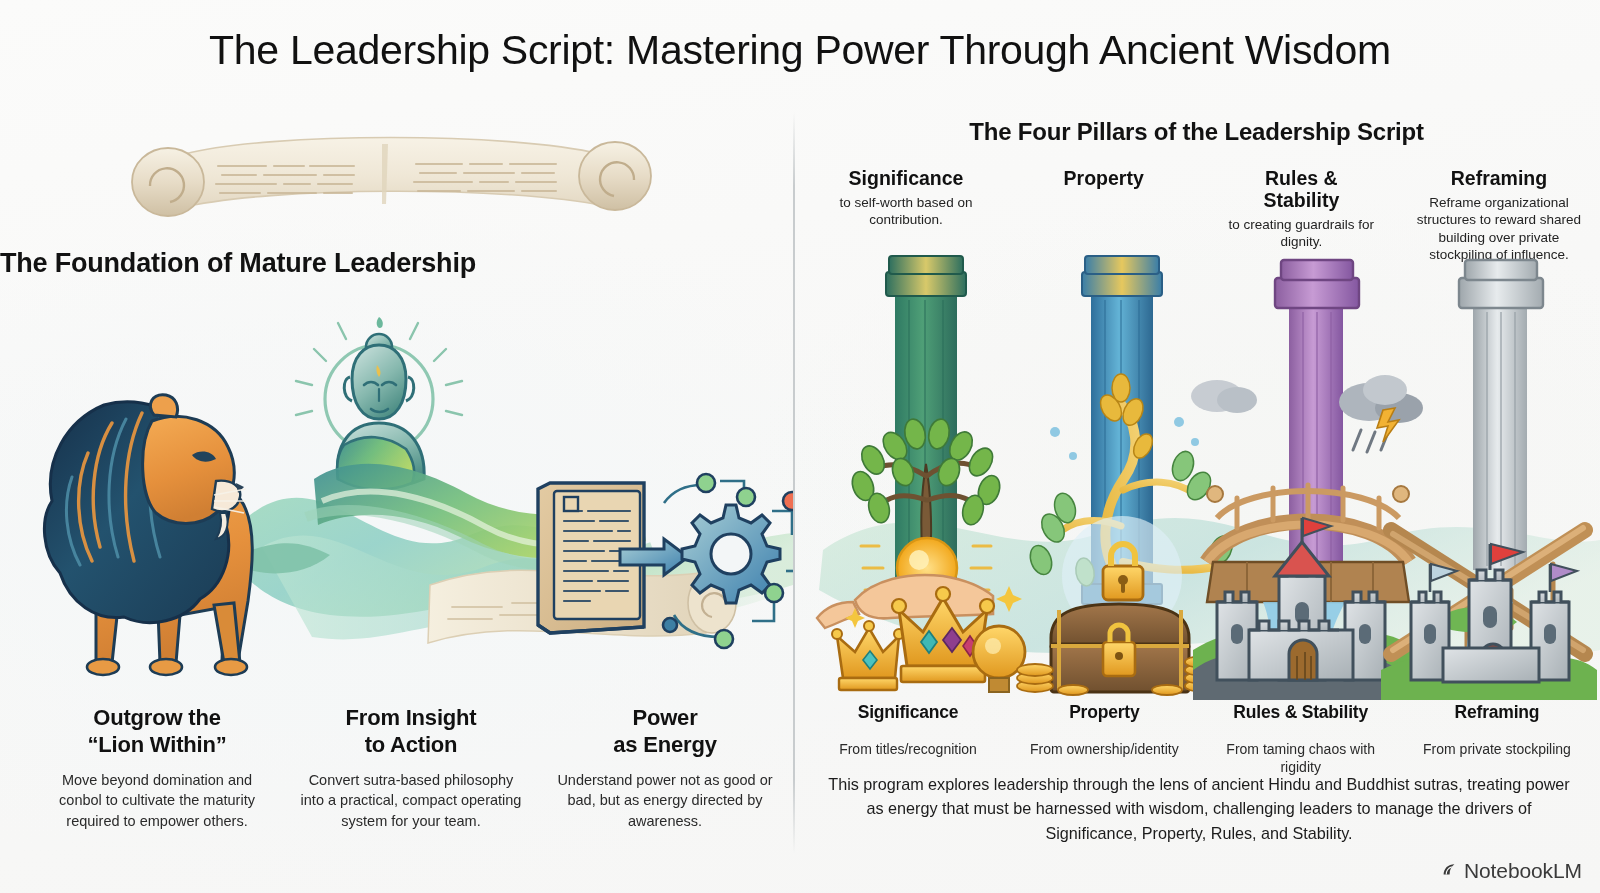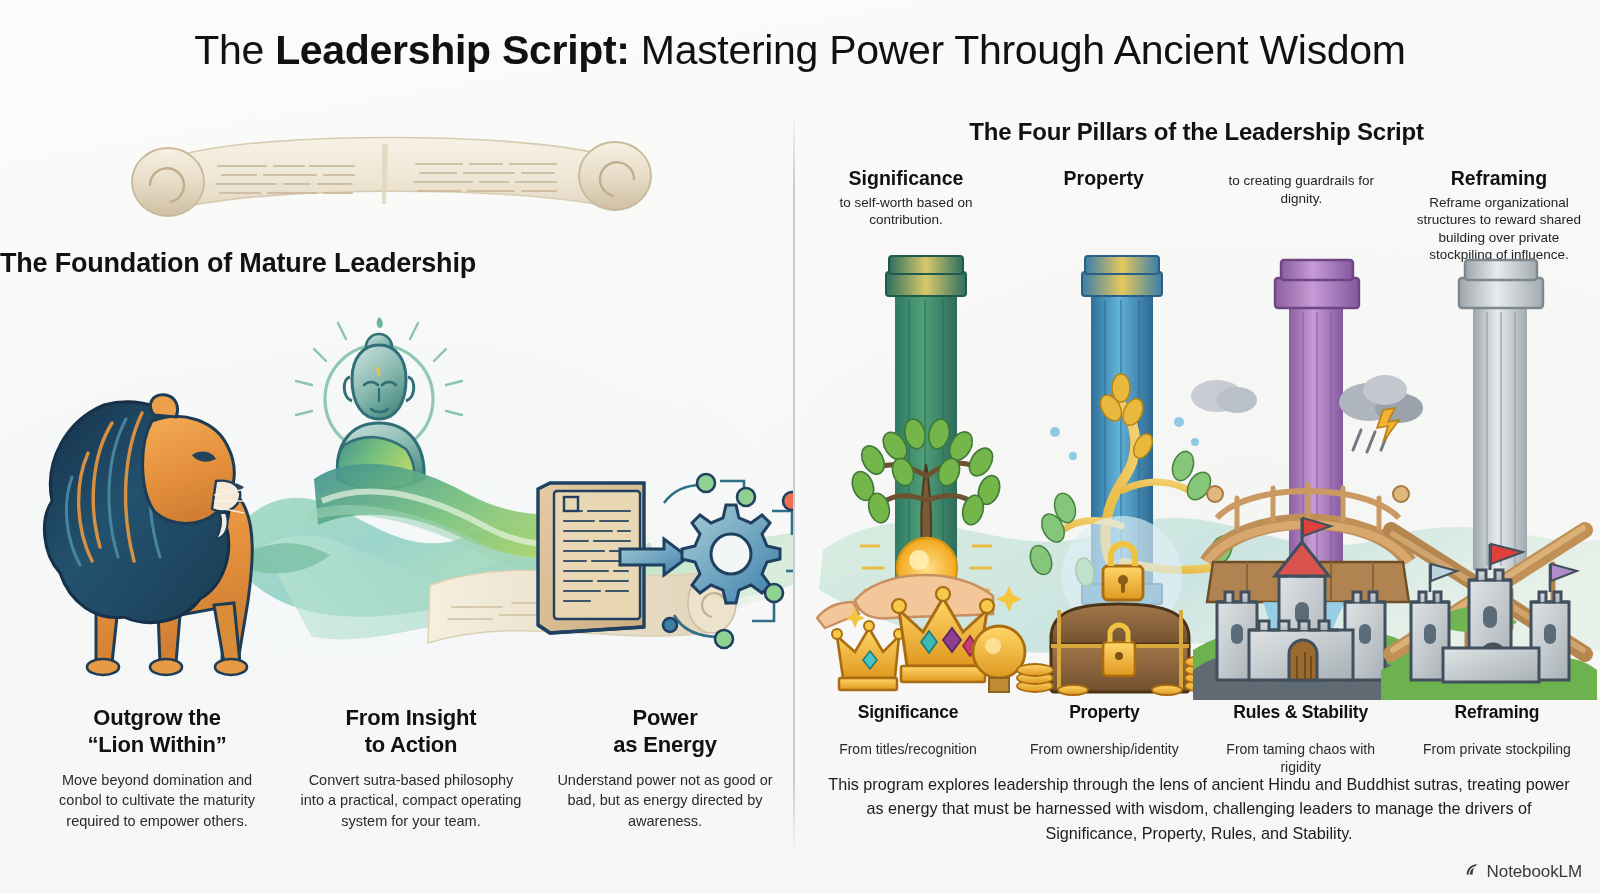--- a/index.html
+++ b/index.html
@@ -26,21 +26,21 @@
     position: absolute;
     top: 28px; left: 0; width: 1600px;
     text-align: center;
     font-size: 41px;
     line-height: 1.1;
     letter-spacing: -0.3px;
     color: #111111;
     font-weight: 400;
     white-space: nowrap;
   }
-  .title .b { font-weight: 700; }
+  .title .b { font-weight: 400; }
 
   
   .divider {
     position: absolute;
     left: 793px; top: 112px;
     width: 2px; height: 742px;
     background: linear-gradient(to bottom, rgba(190,195,198,0) 0%, #c8ccce 10%, #c8ccce 90%, rgba(190,195,198,0) 100%);
   }
 
   
@@ -100,21 +100,21 @@
 
   .summary {
     position: absolute; left: 35px; top: 672px; width: 742px;
     text-align: center; font-size: 16.2px; line-height: 1.5; color: #1c1c1c;
   }
 
   
   .watermark {
     position: absolute; right: 18px; bottom: 10px;
     display: flex; align-items: center; gap: 6px;
-    font-size: 17px; color: #3a3a3a; letter-spacing: -0.1px;
+    font-size: 21px; color: #3a3a3a; letter-spacing: -0.1px;
   }
 </style>
 </head>
 <body>
 
 <div id="poster">
 
   <div class="title">
     <span>The </span><span class="b">Leadership Script:</span><span> Mastering Power Through Ancient Wisdom</span>
   </div>
@@ -348,20 +348,22 @@
 
     <div class="pillar-heads">
       <div class="phead">
         <div class="phead-title">Significance</div>
         <div class="phead-sub">to self-worth based on contribution.</div>
       </div>
       <div class="phead">
         <div class="phead-title">Property</div>
       </div>
       <div class="phead">
+        <div class="phead-title">Rules &amp;
+Stability</div>
         <div class="phead-sub">to creating guardrails for dignity.</div>
       </div>
       <div class="phead">
         <div class="phead-title">Reframing</div>
         <div class="phead-sub">Reframe organizational structures to reward shared building over private stockpiling of influence.</div>
       </div>
     </div>
 
     <div class="pillars-art">
       <svg viewBox="0 0 797 455" width="797" height="455">

